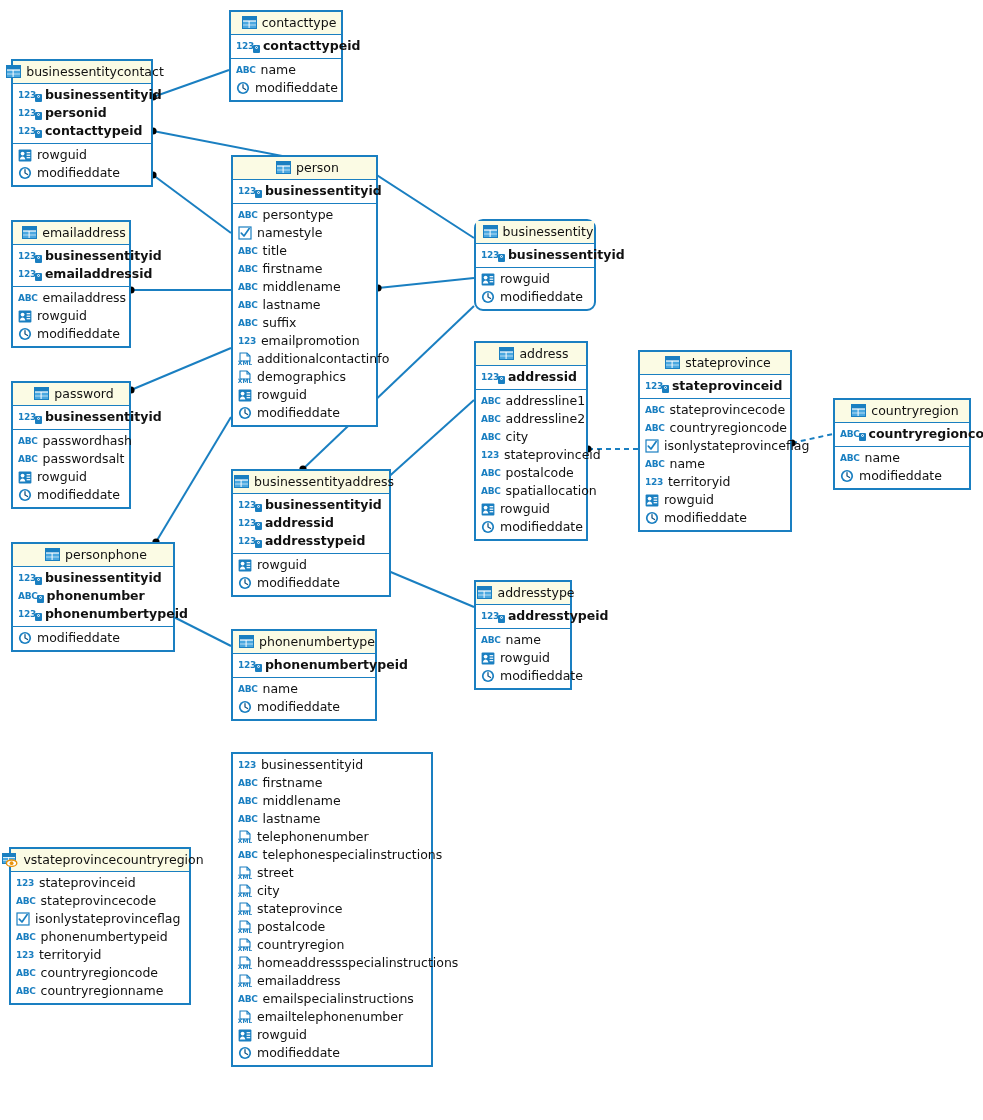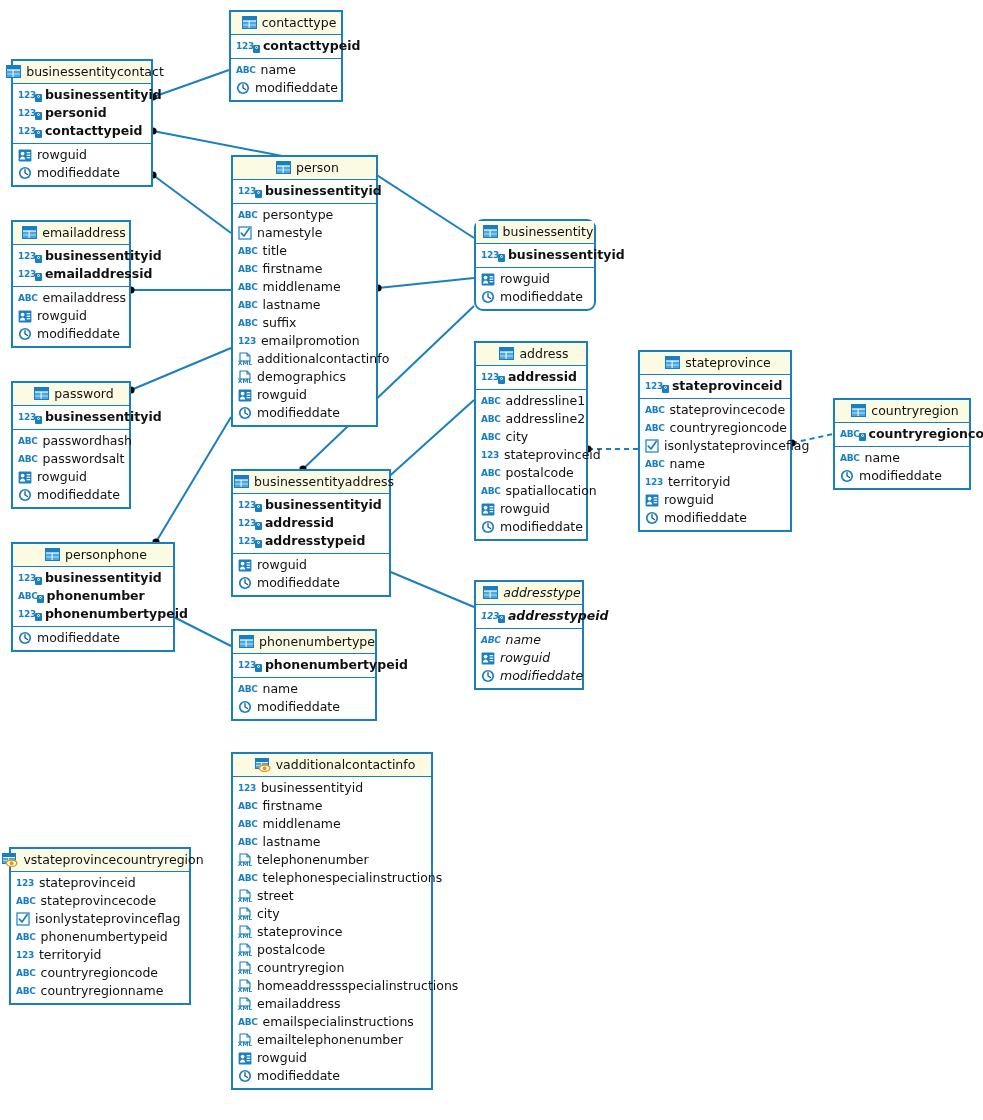--- a/index.html
+++ b/index.html
@@ -641,21 +641,21 @@
               <svg width="14" height="14" viewBox="0 0 14 14">
                 <circle cx="7" cy="7" r="6.1" fill="#1a7fc1"></circle>
                 <circle cx="7" cy="7" r="4.4" fill="#ffffff"></circle>
                 <path d="M7 3.6 V7 L9.6 8.5" fill="none" stroke="#11507f" stroke-width="1.25" stroke-linecap="round"></path>
               </svg>
             </span>
             <span class="linktext">modifieddate</span>
           </div>
         </div>
       </div>
-      <div class="entity" style="left: 474px; top: 580px; width: 110px; font-style: italic;">
+      <div class="entity" style="left: 474px; top: 580px; width: 98px;">
         <div class="ent-header">
           <span class="ico">
             <svg width="15" height="13" viewBox="0 0 15 13">
               <rect x="0.5" y="0.5" width="14" height="12" fill="#ffffff" stroke="#1a7fc1"></rect>
               <rect x="1" y="1" width="13" height="3.4" fill="#1a7fc1"></rect>
               <rect x="1" y="5.6" width="5.6" height="3.1" fill="#4aa8e0"></rect>
               <rect x="7.6" y="5.6" width="6.4" height="3.1" fill="#4aa8e0"></rect>
               <rect x="1" y="9.3" width="5.6" height="2.7" fill="#4aa8e0"></rect>
               <rect x="7.6" y="9.3" width="6.4" height="2.7" fill="#4aa8e0"></rect>
             </svg>
@@ -800,187 +800,173 @@
                 <circle cx="7" cy="7" r="6.1" fill="#1a7fc1"></circle>
                 <circle cx="7" cy="7" r="4.4" fill="#ffffff"></circle>
                 <path d="M7 3.6 V7 L9.6 8.5" fill="none" stroke="#11507f" stroke-width="1.25" stroke-linecap="round"></path>
               </svg>
             </span>
             <span class="linktext">modifieddate</span>
           </div>
         </div>
       </div>
       <div class="entity" style="left: 231px; top: 752px; width: 202px;">
+        <div class="ent-section">
+          <div class="attr">
+            <span class="txticon">123</span>
+            <span class="linktext">businessentityid</span>
+          </div>
+          <div class="attr">
+            <span class="txticon">ABC</span>
+            <span class="linktext">firstname</span>
+          </div>
+          <div class="attr">
+            <span class="txticon">ABC</span>
+            <span class="linktext">middlename</span>
+          </div>
+          <div class="attr">
+            <span class="txticon">ABC</span>
+            <span class="linktext">lastname</span>
+          </div>
+          <div class="attr">
+            <span class="ico">
+              <svg width="14" height="14" viewBox="0 0 14 14">
+                <path d="M2 1 H9 L12 4 V9 H2 Z" fill="#ffffff" stroke="#1a7fc1" stroke-width="1.1"></path>
+                <path d="M9 1 V4 H12" fill="none" stroke="#1a7fc1" stroke-width="1.1"></path>
+                <text x="7" y="13.2" font-size="6" font-family="DejaVu Sans, sans-serif" font-weight="bold" fill="#1a7fc1" text-anchor="middle">XML</text>
+              </svg>
+            </span>
+            <span class="linktext">telephonenumber</span>
+          </div>
+          <div class="attr">
+            <span class="txticon">ABC</span>
+            <span class="linktext">telephonespecialinstructions</span>
+          </div>
+          <div class="attr">
+            <span class="ico">
+              <svg width="14" height="14" viewBox="0 0 14 14">
+                <path d="M2 1 H9 L12 4 V9 H2 Z" fill="#ffffff" stroke="#1a7fc1" stroke-width="1.1"></path>
+                <path d="M9 1 V4 H12" fill="none" stroke="#1a7fc1" stroke-width="1.1"></path>
+                <text x="7" y="13.2" font-size="6" font-family="DejaVu Sans, sans-serif" font-weight="bold" fill="#1a7fc1" text-anchor="middle">XML</text>
+              </svg>
+            </span>
+            <span class="linktext">street</span>
+          </div>
+          <div class="attr">
+            <span class="ico">
+              <svg width="14" height="14" viewBox="0 0 14 14">
+                <path d="M2 1 H9 L12 4 V9 H2 Z" fill="#ffffff" stroke="#1a7fc1" stroke-width="1.1"></path>
+                <path d="M9 1 V4 H12" fill="none" stroke="#1a7fc1" stroke-width="1.1"></path>
+                <text x="7" y="13.2" font-size="6" font-family="DejaVu Sans, sans-serif" font-weight="bold" fill="#1a7fc1" text-anchor="middle">XML</text>
+              </svg>
+            </span>
+            <span class="linktext">city</span>
+          </div>
+          <div class="attr">
+            <span class="ico">
+              <svg width="14" height="14" viewBox="0 0 14 14">
+                <path d="M2 1 H9 L12 4 V9 H2 Z" fill="#ffffff" stroke="#1a7fc1" stroke-width="1.1"></path>
+                <path d="M9 1 V4 H12" fill="none" stroke="#1a7fc1" stroke-width="1.1"></path>
+                <text x="7" y="13.2" font-size="6" font-family="DejaVu Sans, sans-serif" font-weight="bold" fill="#1a7fc1" text-anchor="middle">XML</text>
+              </svg>
+            </span>
+            <span class="linktext">stateprovince</span>
+          </div>
+          <div class="attr">
+            <span class="ico">
+              <svg width="14" height="14" viewBox="0 0 14 14">
+                <path d="M2 1 H9 L12 4 V9 H2 Z" fill="#ffffff" stroke="#1a7fc1" stroke-width="1.1"></path>
+                <path d="M9 1 V4 H12" fill="none" stroke="#1a7fc1" stroke-width="1.1"></path>
+                <text x="7" y="13.2" font-size="6" font-family="DejaVu Sans, sans-serif" font-weight="bold" fill="#1a7fc1" text-anchor="middle">XML</text>
+              </svg>
+            </span>
+            <span class="linktext">postalcode</span>
+          </div>
+          <div class="attr">
+            <span class="ico">
+              <svg width="14" height="14" viewBox="0 0 14 14">
+                <path d="M2 1 H9 L12 4 V9 H2 Z" fill="#ffffff" stroke="#1a7fc1" stroke-width="1.1"></path>
+                <path d="M9 1 V4 H12" fill="none" stroke="#1a7fc1" stroke-width="1.1"></path>
+                <text x="7" y="13.2" font-size="6" font-family="DejaVu Sans, sans-serif" font-weight="bold" fill="#1a7fc1" text-anchor="middle">XML</text>
+              </svg>
+            </span>
+            <span class="linktext">countryregion</span>
+          </div>
+          <div class="attr">
+            <span class="ico">
+              <svg width="14" height="14" viewBox="0 0 14 14">
+                <path d="M2 1 H9 L12 4 V9 H2 Z" fill="#ffffff" stroke="#1a7fc1" stroke-width="1.1"></path>
+                <path d="M9 1 V4 H12" fill="none" stroke="#1a7fc1" stroke-width="1.1"></path>
+                <text x="7" y="13.2" font-size="6" font-family="DejaVu Sans, sans-serif" font-weight="bold" fill="#1a7fc1" text-anchor="middle">XML</text>
+              </svg>
+            </span>
+            <span class="linktext">homeaddressspecialinstructions</span>
+          </div>
+          <div class="attr">
+            <span class="ico">
+              <svg width="14" height="14" viewBox="0 0 14 14">
+                <path d="M2 1 H9 L12 4 V9 H2 Z" fill="#ffffff" stroke="#1a7fc1" stroke-width="1.1"></path>
+                <path d="M9 1 V4 H12" fill="none" stroke="#1a7fc1" stroke-width="1.1"></path>
+                <text x="7" y="13.2" font-size="6" font-family="DejaVu Sans, sans-serif" font-weight="bold" fill="#1a7fc1" text-anchor="middle">XML</text>
+              </svg>
+            </span>
+            <span class="linktext">emailaddress</span>
+          </div>
+          <div class="attr">
+            <span class="txticon">ABC</span>
+            <span class="linktext">emailspecialinstructions</span>
+          </div>
+          <div class="attr">
+            <span class="ico">
+              <svg width="14" height="14" viewBox="0 0 14 14">
+                <path d="M2 1 H9 L12 4 V9 H2 Z" fill="#ffffff" stroke="#1a7fc1" stroke-width="1.1"></path>
+                <path d="M9 1 V4 H12" fill="none" stroke="#1a7fc1" stroke-width="1.1"></path>
+                <text x="7" y="13.2" font-size="6" font-family="DejaVu Sans, sans-serif" font-weight="bold" fill="#1a7fc1" text-anchor="middle">XML</text>
+              </svg>
+            </span>
+            <span class="linktext">emailtelephonenumber</span>
+          </div>
+          <div class="attr">
+            <span class="ico">
+              <svg width="14" height="13" viewBox="0 0 14 13">
+                <rect x="0.6" y="0.6" width="12.8" height="11.8" rx="1" fill="#1a7fc1"></rect>
+                <circle cx="4.6" cy="4.6" r="1.9" fill="#ffffff"></circle>
+                <path d="M1.8 10.6 c0.4-2.1 1.6-3.1 2.8-3.1 s2.4 1 2.8 3.1 Z" fill="#ffffff"></path>
+                <rect x="8.6" y="3.1" width="3.6" height="1.2" fill="#ffffff"></rect>
+                <rect x="8.6" y="5.6" width="3.6" height="1.2" fill="#ffffff"></rect>
+                <rect x="8.6" y="8.1" width="3.6" height="1.2" fill="#ffffff"></rect>
+              </svg>
+            </span>
+            <span class="linktext">rowguid</span>
+          </div>
+          <div class="attr">
+            <span class="ico">
+              <svg width="14" height="14" viewBox="0 0 14 14">
+                <circle cx="7" cy="7" r="6.1" fill="#1a7fc1"></circle>
+                <circle cx="7" cy="7" r="4.4" fill="#ffffff"></circle>
+                <path d="M7 3.6 V7 L9.6 8.5" fill="none" stroke="#11507f" stroke-width="1.25" stroke-linecap="round"></path>
+              </svg>
+            </span>
+            <span class="linktext">modifieddate</span>
+          </div>
+        </div>
+      </div>
+      <div class="entity" style="left: 9px; top: 847px; width: 182px;">
         <div class="ent-header">
           <span class="ico">
             <svg width="16" height="14" viewBox="0 0 16 14">
               <rect x="0.5" y="0.5" width="13" height="10" fill="#ffffff" stroke="#1a7fc1"></rect>
               <rect x="1" y="1" width="12" height="3" fill="#1a7fc1"></rect>
               <rect x="1" y="4.8" width="5" height="2.6" fill="#4aa8e0"></rect>
               <rect x="6.8" y="4.8" width="6.2" height="2.6" fill="#4aa8e0"></rect>
               <rect x="1" y="7.9" width="5" height="2.1" fill="#4aa8e0"></rect>
               <ellipse cx="9.6" cy="10.2" rx="5.2" ry="3.2" fill="#ffffff" stroke="#e8940c" stroke-width="1.4"></ellipse>
               <circle cx="9.6" cy="10.2" r="1.9" fill="#e8940c"></circle>
             </svg>
           </span>
-          <span>vadditionalcontactinfo</span>
-        </div>
-        <div class="ent-section">
-          <div class="attr">
-            <span class="txticon">123</span>
-            <span class="linktext">businessentityid</span>
-          </div>
-          <div class="attr">
-            <span class="txticon">ABC</span>
-            <span class="linktext">firstname</span>
-          </div>
-          <div class="attr">
-            <span class="txticon">ABC</span>
-            <span class="linktext">middlename</span>
-          </div>
-          <div class="attr">
-            <span class="txticon">ABC</span>
-            <span class="linktext">lastname</span>
-          </div>
-          <div class="attr">
-            <span class="ico">
-              <svg width="14" height="14" viewBox="0 0 14 14">
-                <path d="M2 1 H9 L12 4 V9 H2 Z" fill="#ffffff" stroke="#1a7fc1" stroke-width="1.1"></path>
-                <path d="M9 1 V4 H12" fill="none" stroke="#1a7fc1" stroke-width="1.1"></path>
-                <text x="7" y="13.2" font-size="6" font-family="DejaVu Sans, sans-serif" font-weight="bold" fill="#1a7fc1" text-anchor="middle">XML</text>
-              </svg>
-            </span>
-            <span class="linktext">telephonenumber</span>
-          </div>
-          <div class="attr">
-            <span class="txticon">ABC</span>
-            <span class="linktext">telephonespecialinstructions</span>
-          </div>
-          <div class="attr">
-            <span class="ico">
-              <svg width="14" height="14" viewBox="0 0 14 14">
-                <path d="M2 1 H9 L12 4 V9 H2 Z" fill="#ffffff" stroke="#1a7fc1" stroke-width="1.1"></path>
-                <path d="M9 1 V4 H12" fill="none" stroke="#1a7fc1" stroke-width="1.1"></path>
-                <text x="7" y="13.2" font-size="6" font-family="DejaVu Sans, sans-serif" font-weight="bold" fill="#1a7fc1" text-anchor="middle">XML</text>
-              </svg>
-            </span>
-            <span class="linktext">street</span>
-          </div>
-          <div class="attr">
-            <span class="ico">
-              <svg width="14" height="14" viewBox="0 0 14 14">
-                <path d="M2 1 H9 L12 4 V9 H2 Z" fill="#ffffff" stroke="#1a7fc1" stroke-width="1.1"></path>
-                <path d="M9 1 V4 H12" fill="none" stroke="#1a7fc1" stroke-width="1.1"></path>
-                <text x="7" y="13.2" font-size="6" font-family="DejaVu Sans, sans-serif" font-weight="bold" fill="#1a7fc1" text-anchor="middle">XML</text>
-              </svg>
-            </span>
-            <span class="linktext">city</span>
-          </div>
-          <div class="attr">
-            <span class="ico">
-              <svg width="14" height="14" viewBox="0 0 14 14">
-                <path d="M2 1 H9 L12 4 V9 H2 Z" fill="#ffffff" stroke="#1a7fc1" stroke-width="1.1"></path>
-                <path d="M9 1 V4 H12" fill="none" stroke="#1a7fc1" stroke-width="1.1"></path>
-                <text x="7" y="13.2" font-size="6" font-family="DejaVu Sans, sans-serif" font-weight="bold" fill="#1a7fc1" text-anchor="middle">XML</text>
-              </svg>
-            </span>
-            <span class="linktext">stateprovince</span>
-          </div>
-          <div class="attr">
-            <span class="ico">
-              <svg width="14" height="14" viewBox="0 0 14 14">
-                <path d="M2 1 H9 L12 4 V9 H2 Z" fill="#ffffff" stroke="#1a7fc1" stroke-width="1.1"></path>
-                <path d="M9 1 V4 H12" fill="none" stroke="#1a7fc1" stroke-width="1.1"></path>
-                <text x="7" y="13.2" font-size="6" font-family="DejaVu Sans, sans-serif" font-weight="bold" fill="#1a7fc1" text-anchor="middle">XML</text>
-              </svg>
-            </span>
-            <span class="linktext">postalcode</span>
-          </div>
-          <div class="attr">
-            <span class="ico">
-              <svg width="14" height="14" viewBox="0 0 14 14">
-                <path d="M2 1 H9 L12 4 V9 H2 Z" fill="#ffffff" stroke="#1a7fc1" stroke-width="1.1"></path>
-                <path d="M9 1 V4 H12" fill="none" stroke="#1a7fc1" stroke-width="1.1"></path>
-                <text x="7" y="13.2" font-size="6" font-family="DejaVu Sans, sans-serif" font-weight="bold" fill="#1a7fc1" text-anchor="middle">XML</text>
-              </svg>
-            </span>
-            <span class="linktext">countryregion</span>
-          </div>
-          <div class="attr">
-            <span class="ico">
-              <svg width="14" height="14" viewBox="0 0 14 14">
-                <path d="M2 1 H9 L12 4 V9 H2 Z" fill="#ffffff" stroke="#1a7fc1" stroke-width="1.1"></path>
-                <path d="M9 1 V4 H12" fill="none" stroke="#1a7fc1" stroke-width="1.1"></path>
-                <text x="7" y="13.2" font-size="6" font-family="DejaVu Sans, sans-serif" font-weight="bold" fill="#1a7fc1" text-anchor="middle">XML</text>
-              </svg>
-            </span>
-            <span class="linktext">homeaddressspecialinstructions</span>
-          </div>
-          <div class="attr">
-            <span class="ico">
-              <svg width="14" height="14" viewBox="0 0 14 14">
-                <path d="M2 1 H9 L12 4 V9 H2 Z" fill="#ffffff" stroke="#1a7fc1" stroke-width="1.1"></path>
-                <path d="M9 1 V4 H12" fill="none" stroke="#1a7fc1" stroke-width="1.1"></path>
-                <text x="7" y="13.2" font-size="6" font-family="DejaVu Sans, sans-serif" font-weight="bold" fill="#1a7fc1" text-anchor="middle">XML</text>
-              </svg>
-            </span>
-            <span class="linktext">emailaddress</span>
-          </div>
-          <div class="attr">
-            <span class="txticon">ABC</span>
-            <span class="linktext">emailspecialinstructions</span>
-          </div>
-          <div class="attr">
-            <span class="ico">
-              <svg width="14" height="14" viewBox="0 0 14 14">
-                <path d="M2 1 H9 L12 4 V9 H2 Z" fill="#ffffff" stroke="#1a7fc1" stroke-width="1.1"></path>
-                <path d="M9 1 V4 H12" fill="none" stroke="#1a7fc1" stroke-width="1.1"></path>
-                <text x="7" y="13.2" font-size="6" font-family="DejaVu Sans, sans-serif" font-weight="bold" fill="#1a7fc1" text-anchor="middle">XML</text>
-              </svg>
-            </span>
-            <span class="linktext">emailtelephonenumber</span>
-          </div>
-          <div class="attr">
-            <span class="ico">
-              <svg width="14" height="13" viewBox="0 0 14 13">
-                <rect x="0.6" y="0.6" width="12.8" height="11.8" rx="1" fill="#1a7fc1"></rect>
-                <circle cx="4.6" cy="4.6" r="1.9" fill="#ffffff"></circle>
-                <path d="M1.8 10.6 c0.4-2.1 1.6-3.1 2.8-3.1 s2.4 1 2.8 3.1 Z" fill="#ffffff"></path>
-                <rect x="8.6" y="3.1" width="3.6" height="1.2" fill="#ffffff"></rect>
-                <rect x="8.6" y="5.6" width="3.6" height="1.2" fill="#ffffff"></rect>
-                <rect x="8.6" y="8.1" width="3.6" height="1.2" fill="#ffffff"></rect>
-              </svg>
-            </span>
-            <span class="linktext">rowguid</span>
-          </div>
-          <div class="attr">
-            <span class="ico">
-              <svg width="14" height="14" viewBox="0 0 14 14">
-                <circle cx="7" cy="7" r="6.1" fill="#1a7fc1"></circle>
-                <circle cx="7" cy="7" r="4.4" fill="#ffffff"></circle>
-                <path d="M7 3.6 V7 L9.6 8.5" fill="none" stroke="#11507f" stroke-width="1.25" stroke-linecap="round"></path>
-              </svg>
-            </span>
-            <span class="linktext">modifieddate</span>
-          </div>
-        </div>
-      </div>
-      <div class="entity" style="left: 9px; top: 847px; width: 182px;">
-        <div class="ent-header">
-          <span class="ico">
-            <svg width="16" height="14" viewBox="0 0 16 14">
-              <rect x="0.5" y="0.5" width="13" height="10" fill="#ffffff" stroke="#1a7fc1"></rect>
-              <rect x="1" y="1" width="12" height="3" fill="#1a7fc1"></rect>
-              <rect x="1" y="4.8" width="5" height="2.6" fill="#4aa8e0"></rect>
-              <rect x="6.8" y="4.8" width="6.2" height="2.6" fill="#4aa8e0"></rect>
-              <rect x="1" y="7.9" width="5" height="2.1" fill="#4aa8e0"></rect>
-              <ellipse cx="9.6" cy="10.2" rx="5.2" ry="3.2" fill="#ffffff" stroke="#e8940c" stroke-width="1.4"></ellipse>
-              <circle cx="9.6" cy="10.2" r="1.9" fill="#e8940c"></circle>
-            </svg>
-          </span>
           <span>vstateprovincecountryregion</span>
         </div>
         <div class="ent-section">
           <div class="attr">
             <span class="txticon">123</span>
             <span class="linktext">stateprovinceid</span>
           </div>
           <div class="attr">
             <span class="txticon">ABC</span>
             <span class="linktext">stateprovincecode</span>

